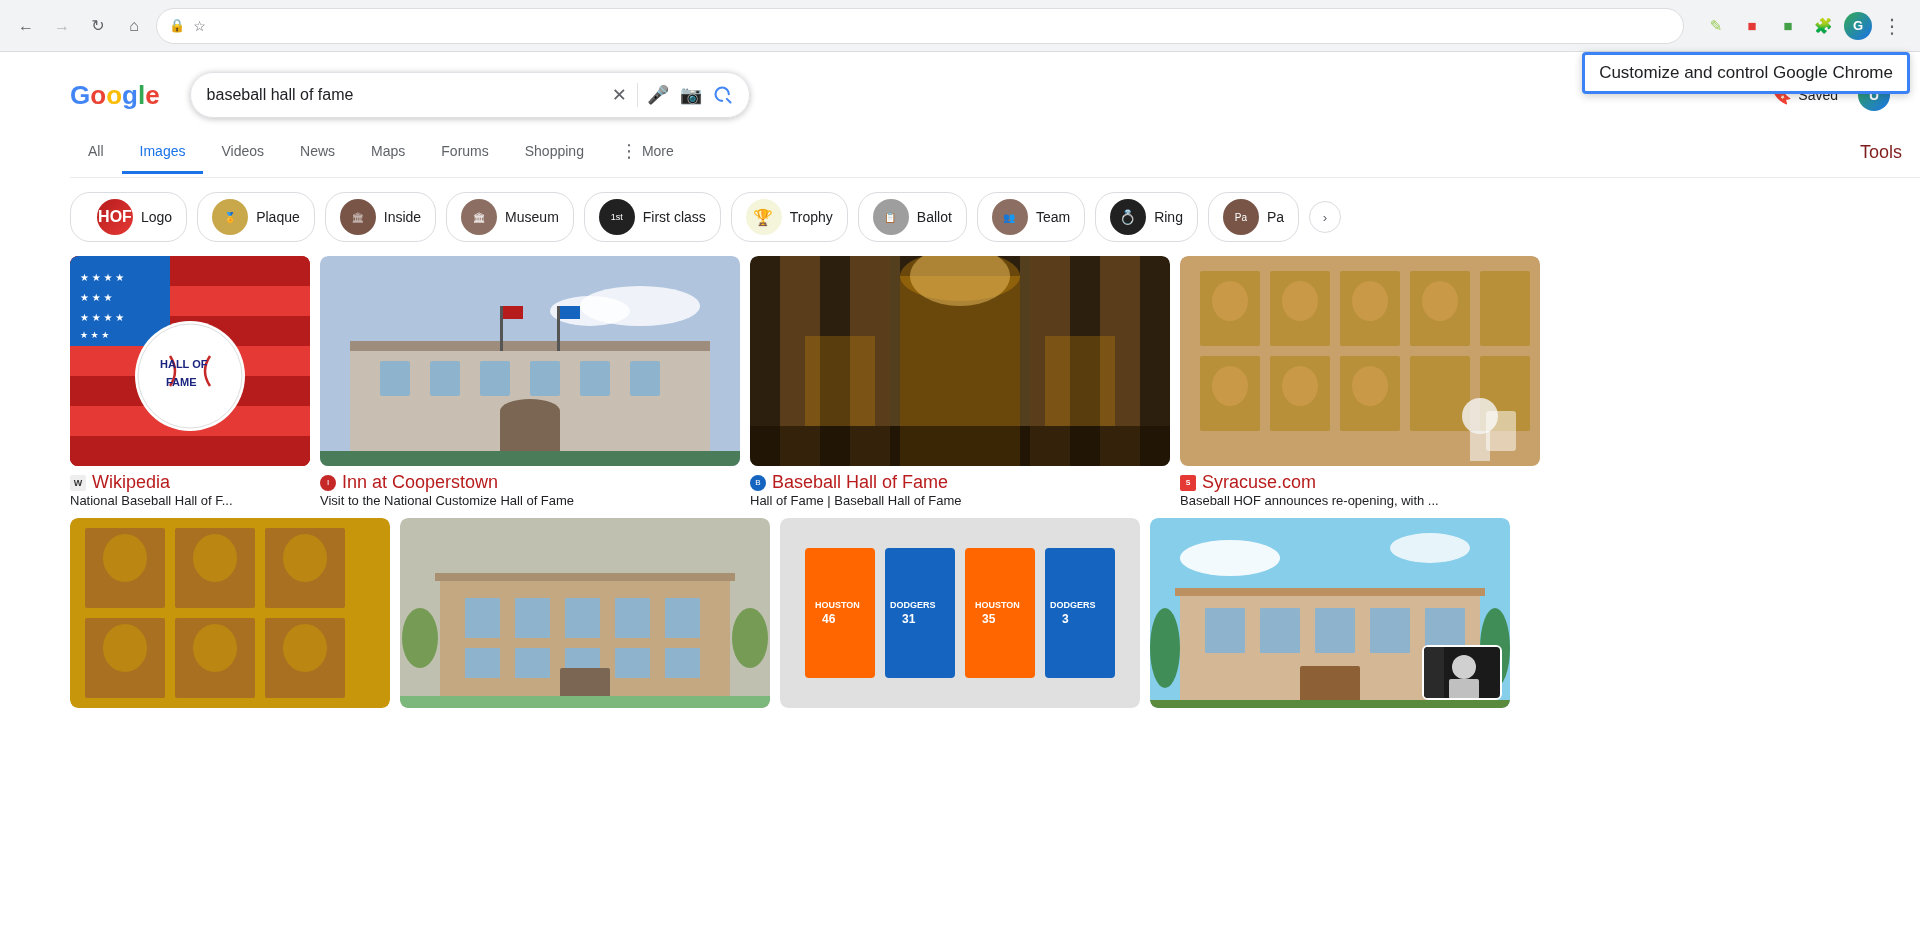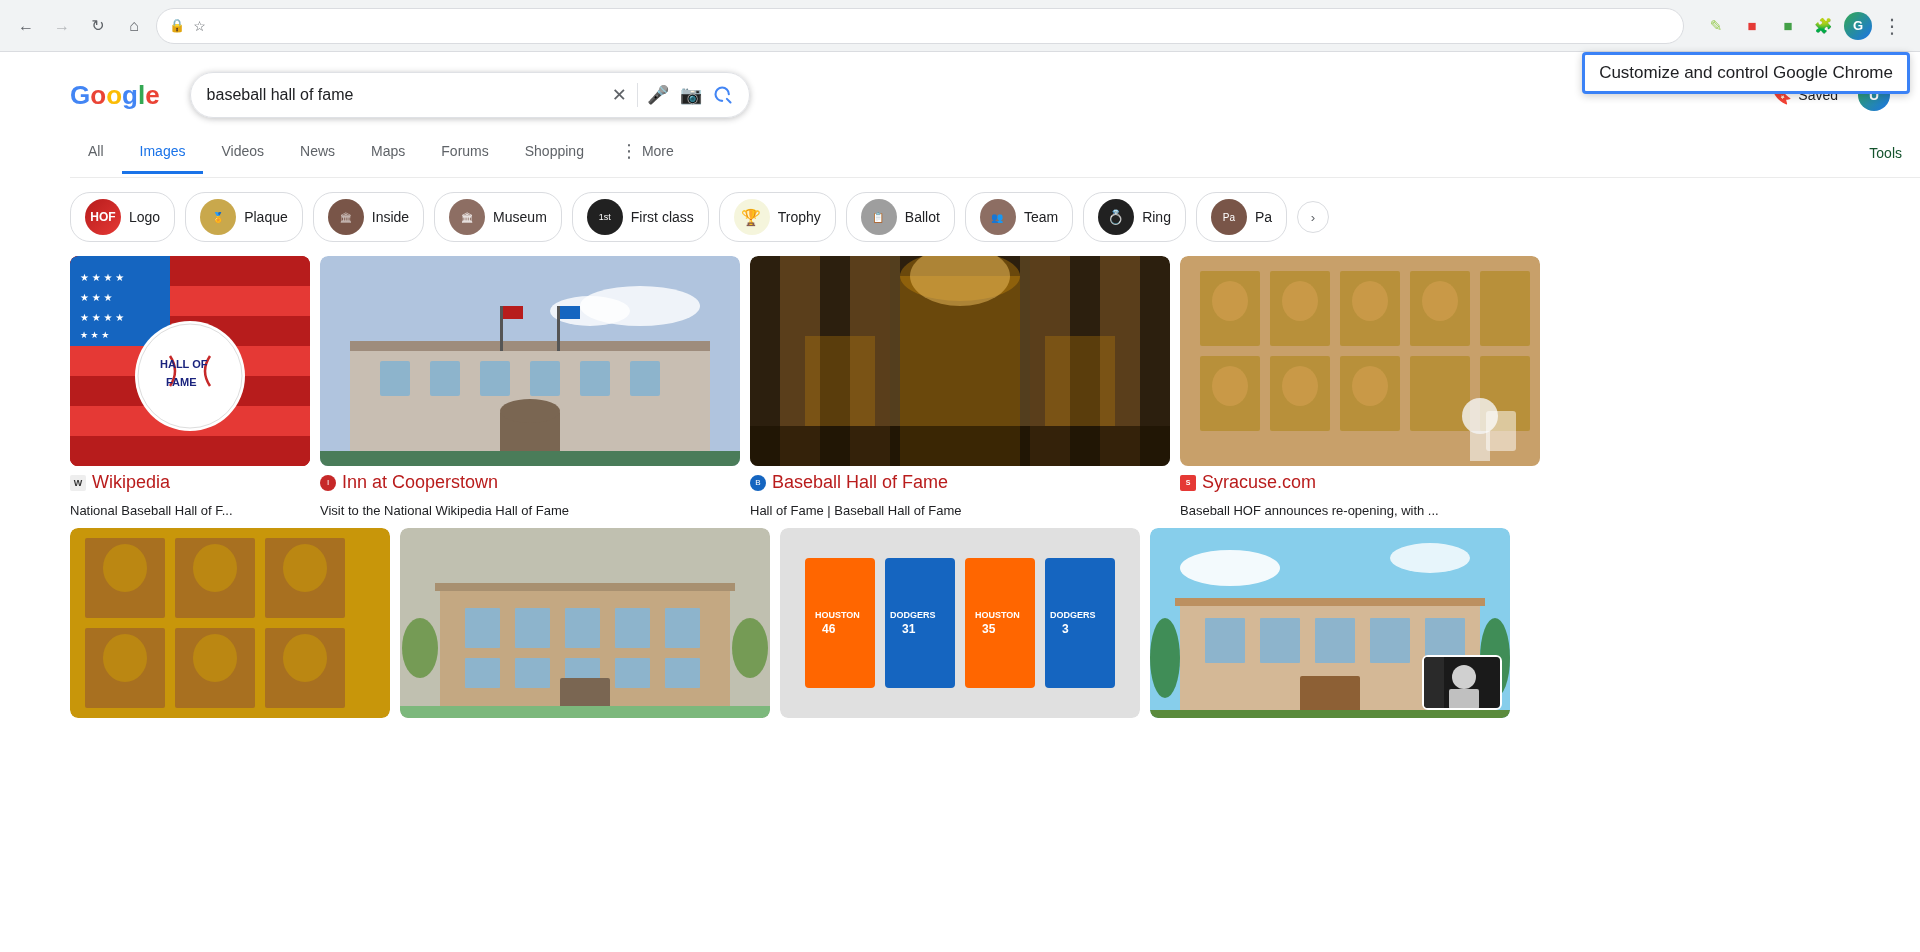--- a/index.html
+++ b/index.html
@@ -156,22 +156,22 @@
     .search-nav-item.active {
       color: #1a73e8;
       border-bottom: 3px solid #1a73e8;
     }
     .nav-more {
       display: flex; align-items: center; gap: 4px;
     }
     .tools-btn {
       margin-left: auto;
       padding: 12px 18px;
-      font-size: 14px;
-      color: #14532d;
+      font-size: 18px;
+      color: #7f1d1d;
       cursor: pointer;
     }
 
     
     .filter-chips {
       display: flex;
       align-items: center;
       padding: 14px 0 14px 0;
       gap: 10px;
       overflow: hidden;
@@ -228,21 +228,21 @@
       margin-top: 6px;
       font-size: 12px;
       color: #70757a;
     }
     .source-name {
       font-size: 18px; color: #b91c1c;
     }
     .img-title {
       font-size: 13px;
       color: #202124;
-      margin-top: 10px;
+      margin-top: 0;
       white-space: nowrap;
       overflow: hidden;
       text-overflow: ellipsis;
     }
 
     .second-row {
       display: grid;
       grid-template-columns: 320px 370px 360px 360px;
       gap: 10px;
       padding-right: 20px;
@@ -341,21 +341,21 @@
       <span>More</span>
     </div>
     <div class="tools-btn">
       <span>Tools</span>
     </div>
   </div>
 
   <div class="filter-chips">
 
     <div class="filter-chip">
-      <div class="chip-thumb" style="background:linear-gradient(135deg,#b71c1c,#e53935);display:flex;align-items:center;justify-content:center;color:white;font-size:12px;font-weight:bold;">HOF</div>
+      <div class="chip-thumb" style="background:linear-gradient(135deg,#b71c1c,#e53935);display:flex;align-items:center;justify-content:center;color:white;font-size:16px;font-weight:bold;margin-left:12px;">HOF</div>
       <span>Logo</span>
     </div>
 
     <div class="filter-chip">
       <div class="chip-thumb" style="background:#c9a84c;display:flex;align-items:center;justify-content:center;color:#5a3e1b;font-size:10px;">🏅</div>
       <span>Plaque</span>
     </div>
 
     <div class="filter-chip">
       <div class="chip-thumb" style="background:#795548;display:flex;align-items:center;justify-content:center;color:#d7ccc8;font-size:10px;">🏛</div>
@@ -468,21 +468,21 @@
           <rect x="180" y="50" width="3" height="45" fill="#555"></rect>
           <rect x="183" y="50" width="20" height="13" fill="#b71c1c"></rect>
           <rect x="237" y="50" width="3" height="45" fill="#555"></rect>
           <rect x="240" y="50" width="20" height="13" fill="#1565c0"></rect>
         </svg>
       </div>
       <div class="source-line">
         <div style="width:16px;height:16px;background:#c62828;border-radius:50%;display:flex;align-items:center;justify-content:center;font-size:8px;color:white;">I</div>
         <span class="source-name">Inn at Cooperstown</span>
       </div>
-      <div class="img-title">Visit to the National Wikipedia Hall of Fame</div>
+      <div class="img-title">Visit to the National Customize Hall of Fame</div>
     </div>
 
     <div class="image-card">
       <div class="img-placeholder" style="height:210px;border-radius:8px;overflow:hidden;">
         <svg width="420" height="210" viewBox="0 0 420 210" xmlns="http://www.w3.org/2000/svg">
 
           <rect width="420" height="210" fill="#2c1f0e"></rect>
 
           <rect x="150" y="20" width="120" height="190" fill="#c8860a" opacity="0.4"></rect>
           <ellipse cx="210" cy="20" rx="60" ry="25" fill="#c8860a" opacity="0.4"></ellipse>

